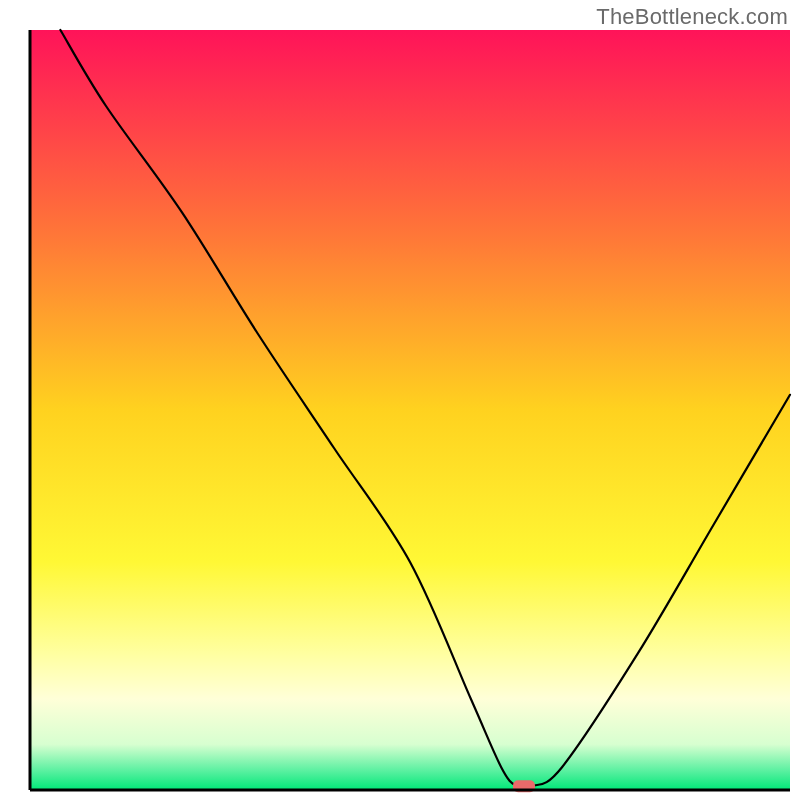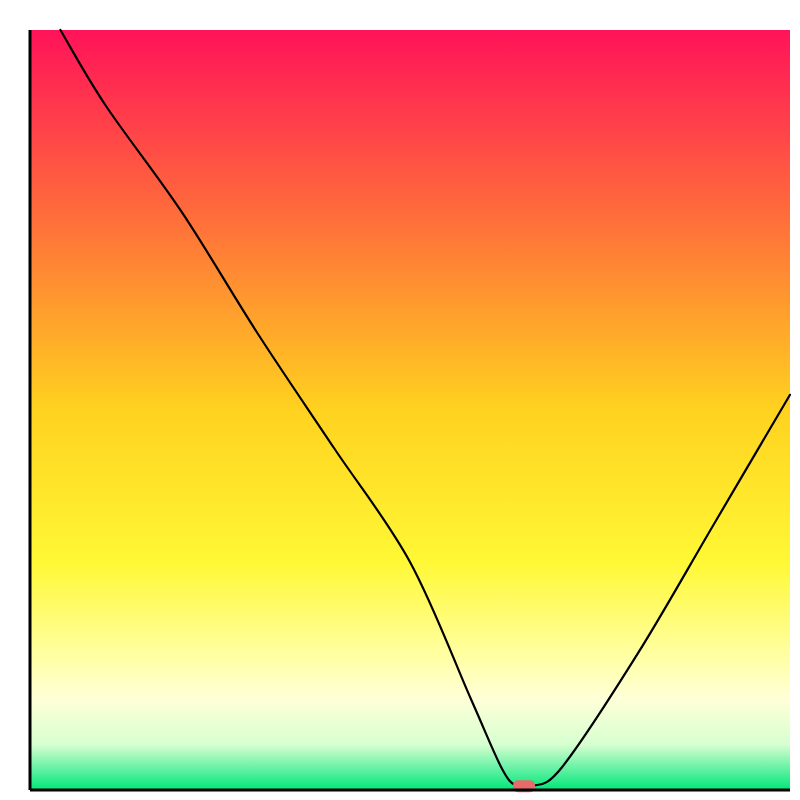--- a/index.html
+++ b/index.html
@@ -26,20 +26,21 @@
     letter-spacing: 0.2px;
   }
   svg {
     display: block;
   }
 </style>
 </head>
 <body>
 
 <div class="chart-container">
+  <div class="watermark">TheBottleneck.com</div>
   <svg id="chart-svg" width="800" height="800" viewBox="0 0 800 800">
     <defs>
       <linearGradient id="bg-grad" x1="0" y1="0" x2="0" y2="1">
           <stop offset="0%" stop-color="#ff1359"></stop>
           <stop offset="25%" stop-color="#ff6f3a"></stop>
           <stop offset="50%" stop-color="#ffd21f"></stop>
           <stop offset="70%" stop-color="#fff835"></stop>
           <stop offset="82%" stop-color="#ffffa0"></stop>
           <stop offset="88%" stop-color="#ffffd8"></stop>
           <stop offset="94%" stop-color="#d7ffd0"></stop>

